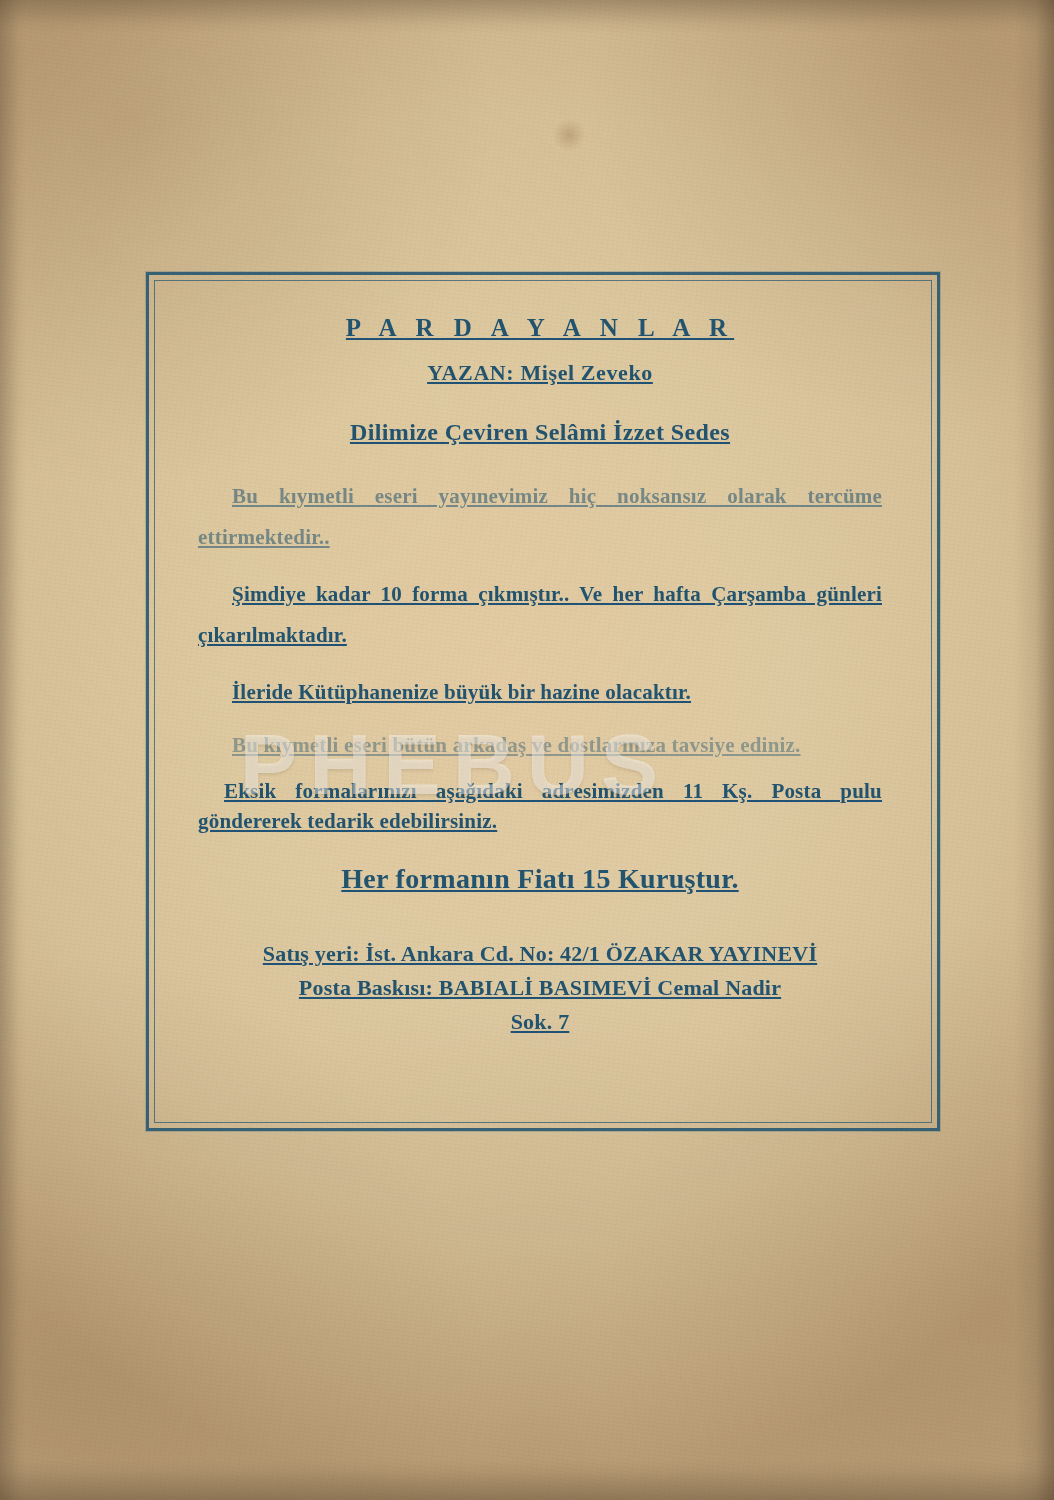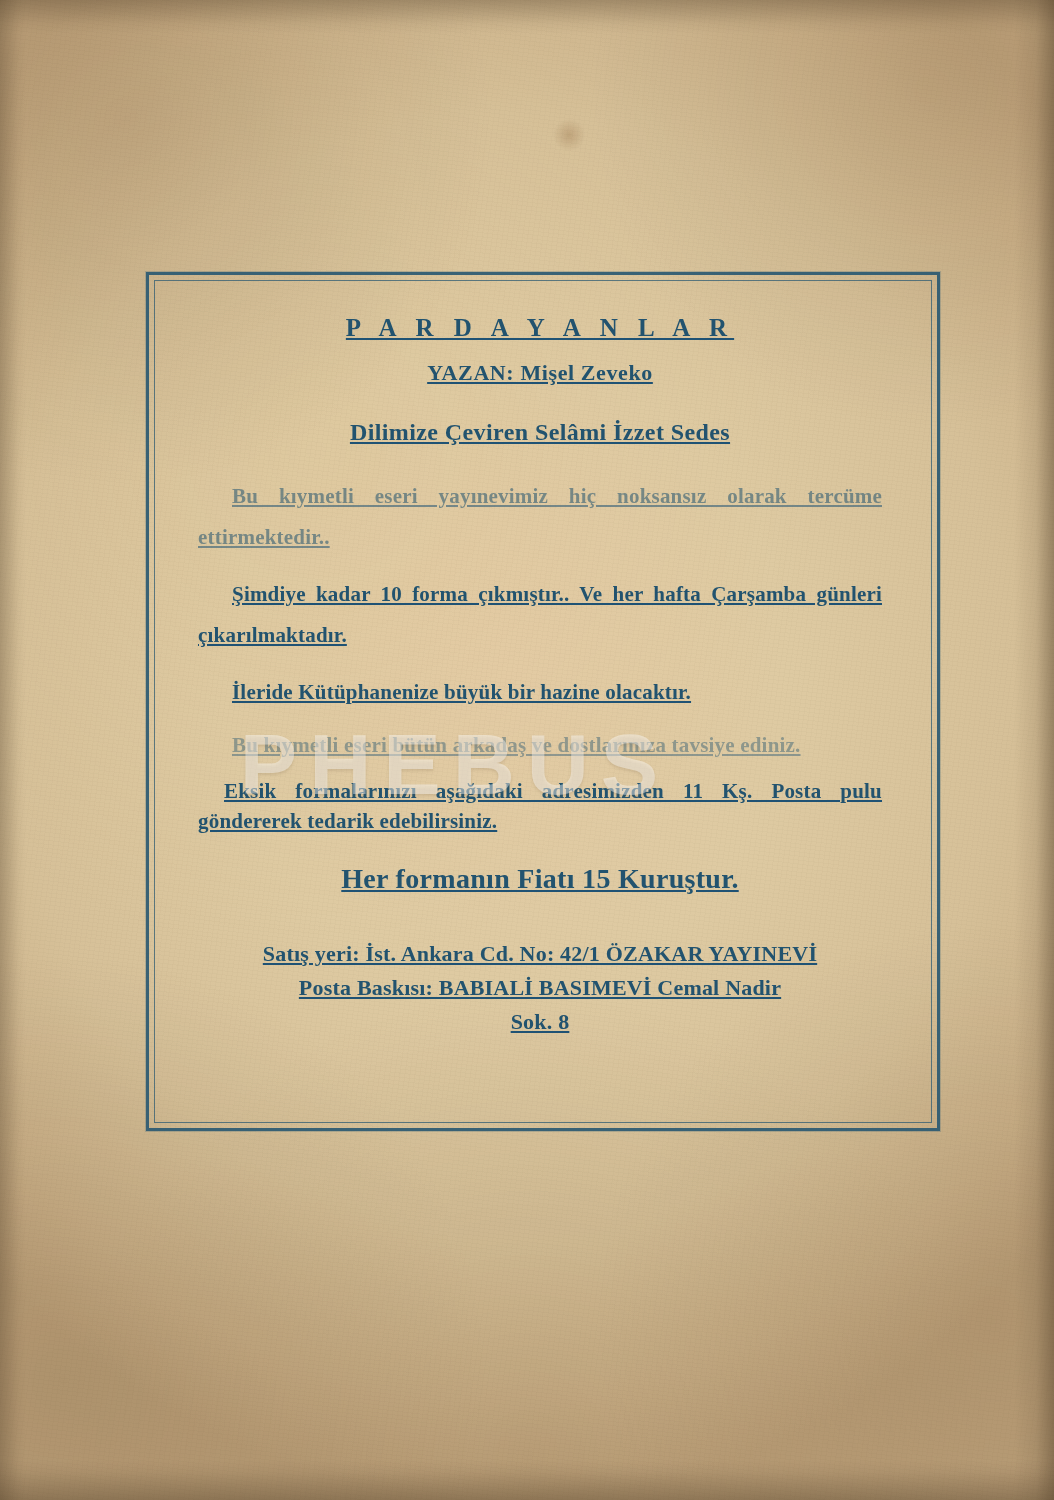--- a/index.html
+++ b/index.html
@@ -218,20 +218,20 @@
 
     <div class="ink para p4 faded2">Bu kıymetli eseri bütün arkadaş ve dostlarınıza tavsiye ediniz.</div>
 
     <div class="ink para tight">Eksik formalarınızı aşağıdaki adresimizden 11 Kş. Posta pulu göndererek tedarik edebilirsiniz.</div>
 
     <div class="ink price">Her formanın Fiatı 15 Kuruştur.</div>
 
     <div class="ink addr">
       <div>Satış yeri: İst. Ankara Cd. No: 42/1 ÖZAKAR YAYINEVİ</div>
       <div>Posta Baskısı: BABIALİ BASIMEVİ Cemal Nadir</div>
-      <div>Sok. 8</div>
+      <div>Sok. 7</div>
     </div>
 
   </div>
 
   <div id="watermark">PHEBUS</div>
 
 </div>
 
 </body></html>

